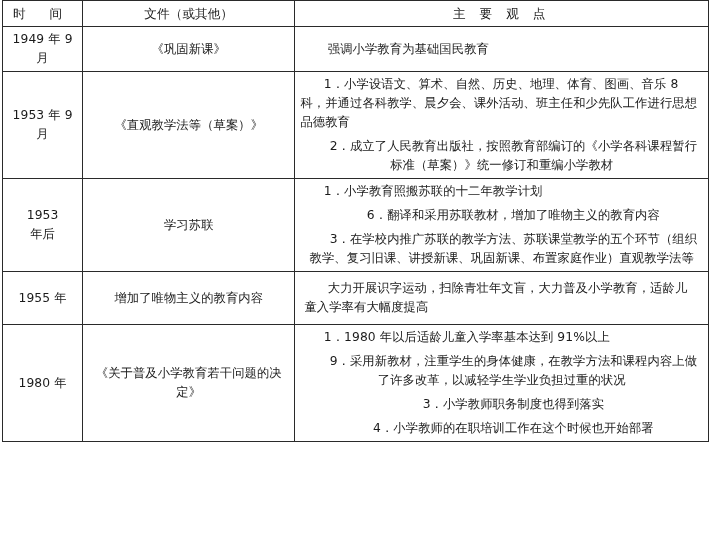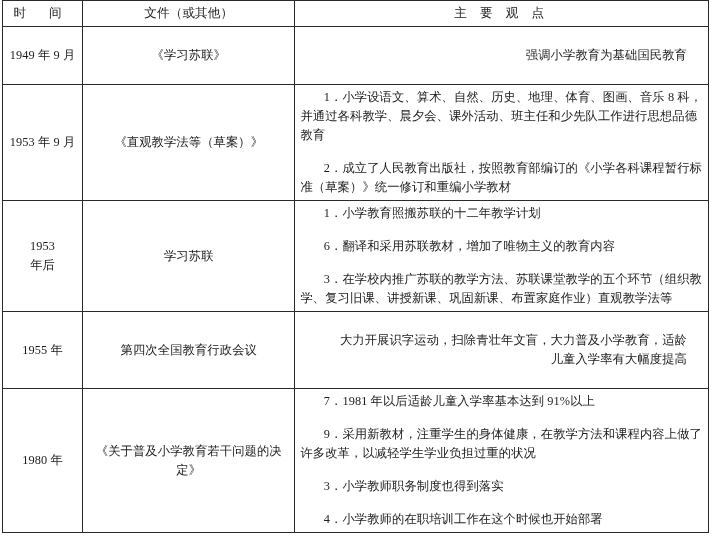--- a/index.html
+++ b/index.html
@@ -28,21 +28,20 @@
   }
   col.c-time  { width: 80px;  }
   col.c-doc   { width: 212px; }
   col.c-view  { width: 413px; }
 
   .cell-inner {
     padding: 3px 5px;
     line-height: 19px;
     font-size: 12.3px;
     letter-spacing: 0.1px;
-    font-family: Liberation Serif, serif;
   }
   .hdr .cell-inner {
     text-align: center;
     font-size: 12.6px;
     line-height: 19px;
     padding: 3px 5px;
   }
   .hdr-time { letter-spacing: 10px; padding-left: 10px; }
   .hdr-view { letter-spacing: 5px; padding-left: 5px; }
 
@@ -51,26 +50,25 @@
     text-align: center;
   }
   .c-view-cell .cell-inner {
     text-align: left;
   }
   .pt {
     display: block;
     text-indent: 1.9em;
     margin: 0;
   }
-  .pt + .pt { margin-top: 14px; }
+  .pt + .pt { margin-top: 5px; text-align: center; }
   .plain {
     display: block;
     text-indent: 1.9em;
-    margin: 16px;
-    text-align: right;
+    margin: 4px;
   }
 </style>
 </head>
 <body>
 
 <table id="doc-table">
   <colgroup>
     <col class="c-time">
     <col class="c-doc">
     <col class="c-view">
@@ -87,21 +85,21 @@
         <div class="cell-inner hdr-view">主 要 观 点</div>
       </th>
     </tr>
   </thead>
   <tbody id="table-body">
       <tr>
         <td class="c-time-cell">
           <div class="cell-inner">1949 年 9 月</div>
         </td>
         <td class="c-doc-cell">
-          <div class="cell-inner">《学习苏联》</div>
+          <div class="cell-inner">《巩固新课》</div>
         </td>
         <td class="c-view-cell">
           <div class="cell-inner">
             <span class="plain">强调小学教育为基础国民教育</span>
           </div>
         </td>
       </tr>
       <tr>
         <td class="c-time-cell">
           <div class="cell-inner">1953 年 9 月</div>
@@ -129,38 +127,38 @@
             <span class="pt">6．翻译和采用苏联教材，增加了唯物主义的教育内容</span>
             <span class="pt">3．在学校内推广苏联的教学方法、苏联课堂教学的五个环节（组织教学、复习旧课、讲授新课、巩固新课、布置家庭作业）直观教学法等</span>
           </div>
         </td>
       </tr>
       <tr>
         <td class="c-time-cell">
           <div class="cell-inner">1955 年</div>
         </td>
         <td class="c-doc-cell">
-          <div class="cell-inner">第四次全国教育行政会议</div>
+          <div class="cell-inner">增加了唯物主义的教育内容</div>
         </td>
         <td class="c-view-cell">
           <div class="cell-inner">
             <span class="plain">大力开展识字运动，扫除青壮年文盲，大力普及小学教育，适龄儿童入学率有大幅度提高</span>
           </div>
         </td>
       </tr>
       <tr>
         <td class="c-time-cell">
           <div class="cell-inner">1980 年</div>
         </td>
         <td class="c-doc-cell">
           <div class="cell-inner">《关于普及小学教育若干问题的决定》</div>
         </td>
         <td class="c-view-cell">
           <div class="cell-inner">
-            <span class="pt">7．1981 年以后适龄儿童入学率基本达到 91%以上</span>
+            <span class="pt">1．1980 年以后适龄儿童入学率基本达到 91%以上</span>
             <span class="pt">9．采用新教材，注重学生的身体健康，在教学方法和课程内容上做了许多改革，以减轻学生学业负担过重的状况</span>
             <span class="pt">3．小学教师职务制度也得到落实</span>
             <span class="pt">4．小学教师的在职培训工作在这个时候也开始部署</span>
           </div>
         </td>
       </tr>
     </tbody>
 </table>
 
 </body></html>

